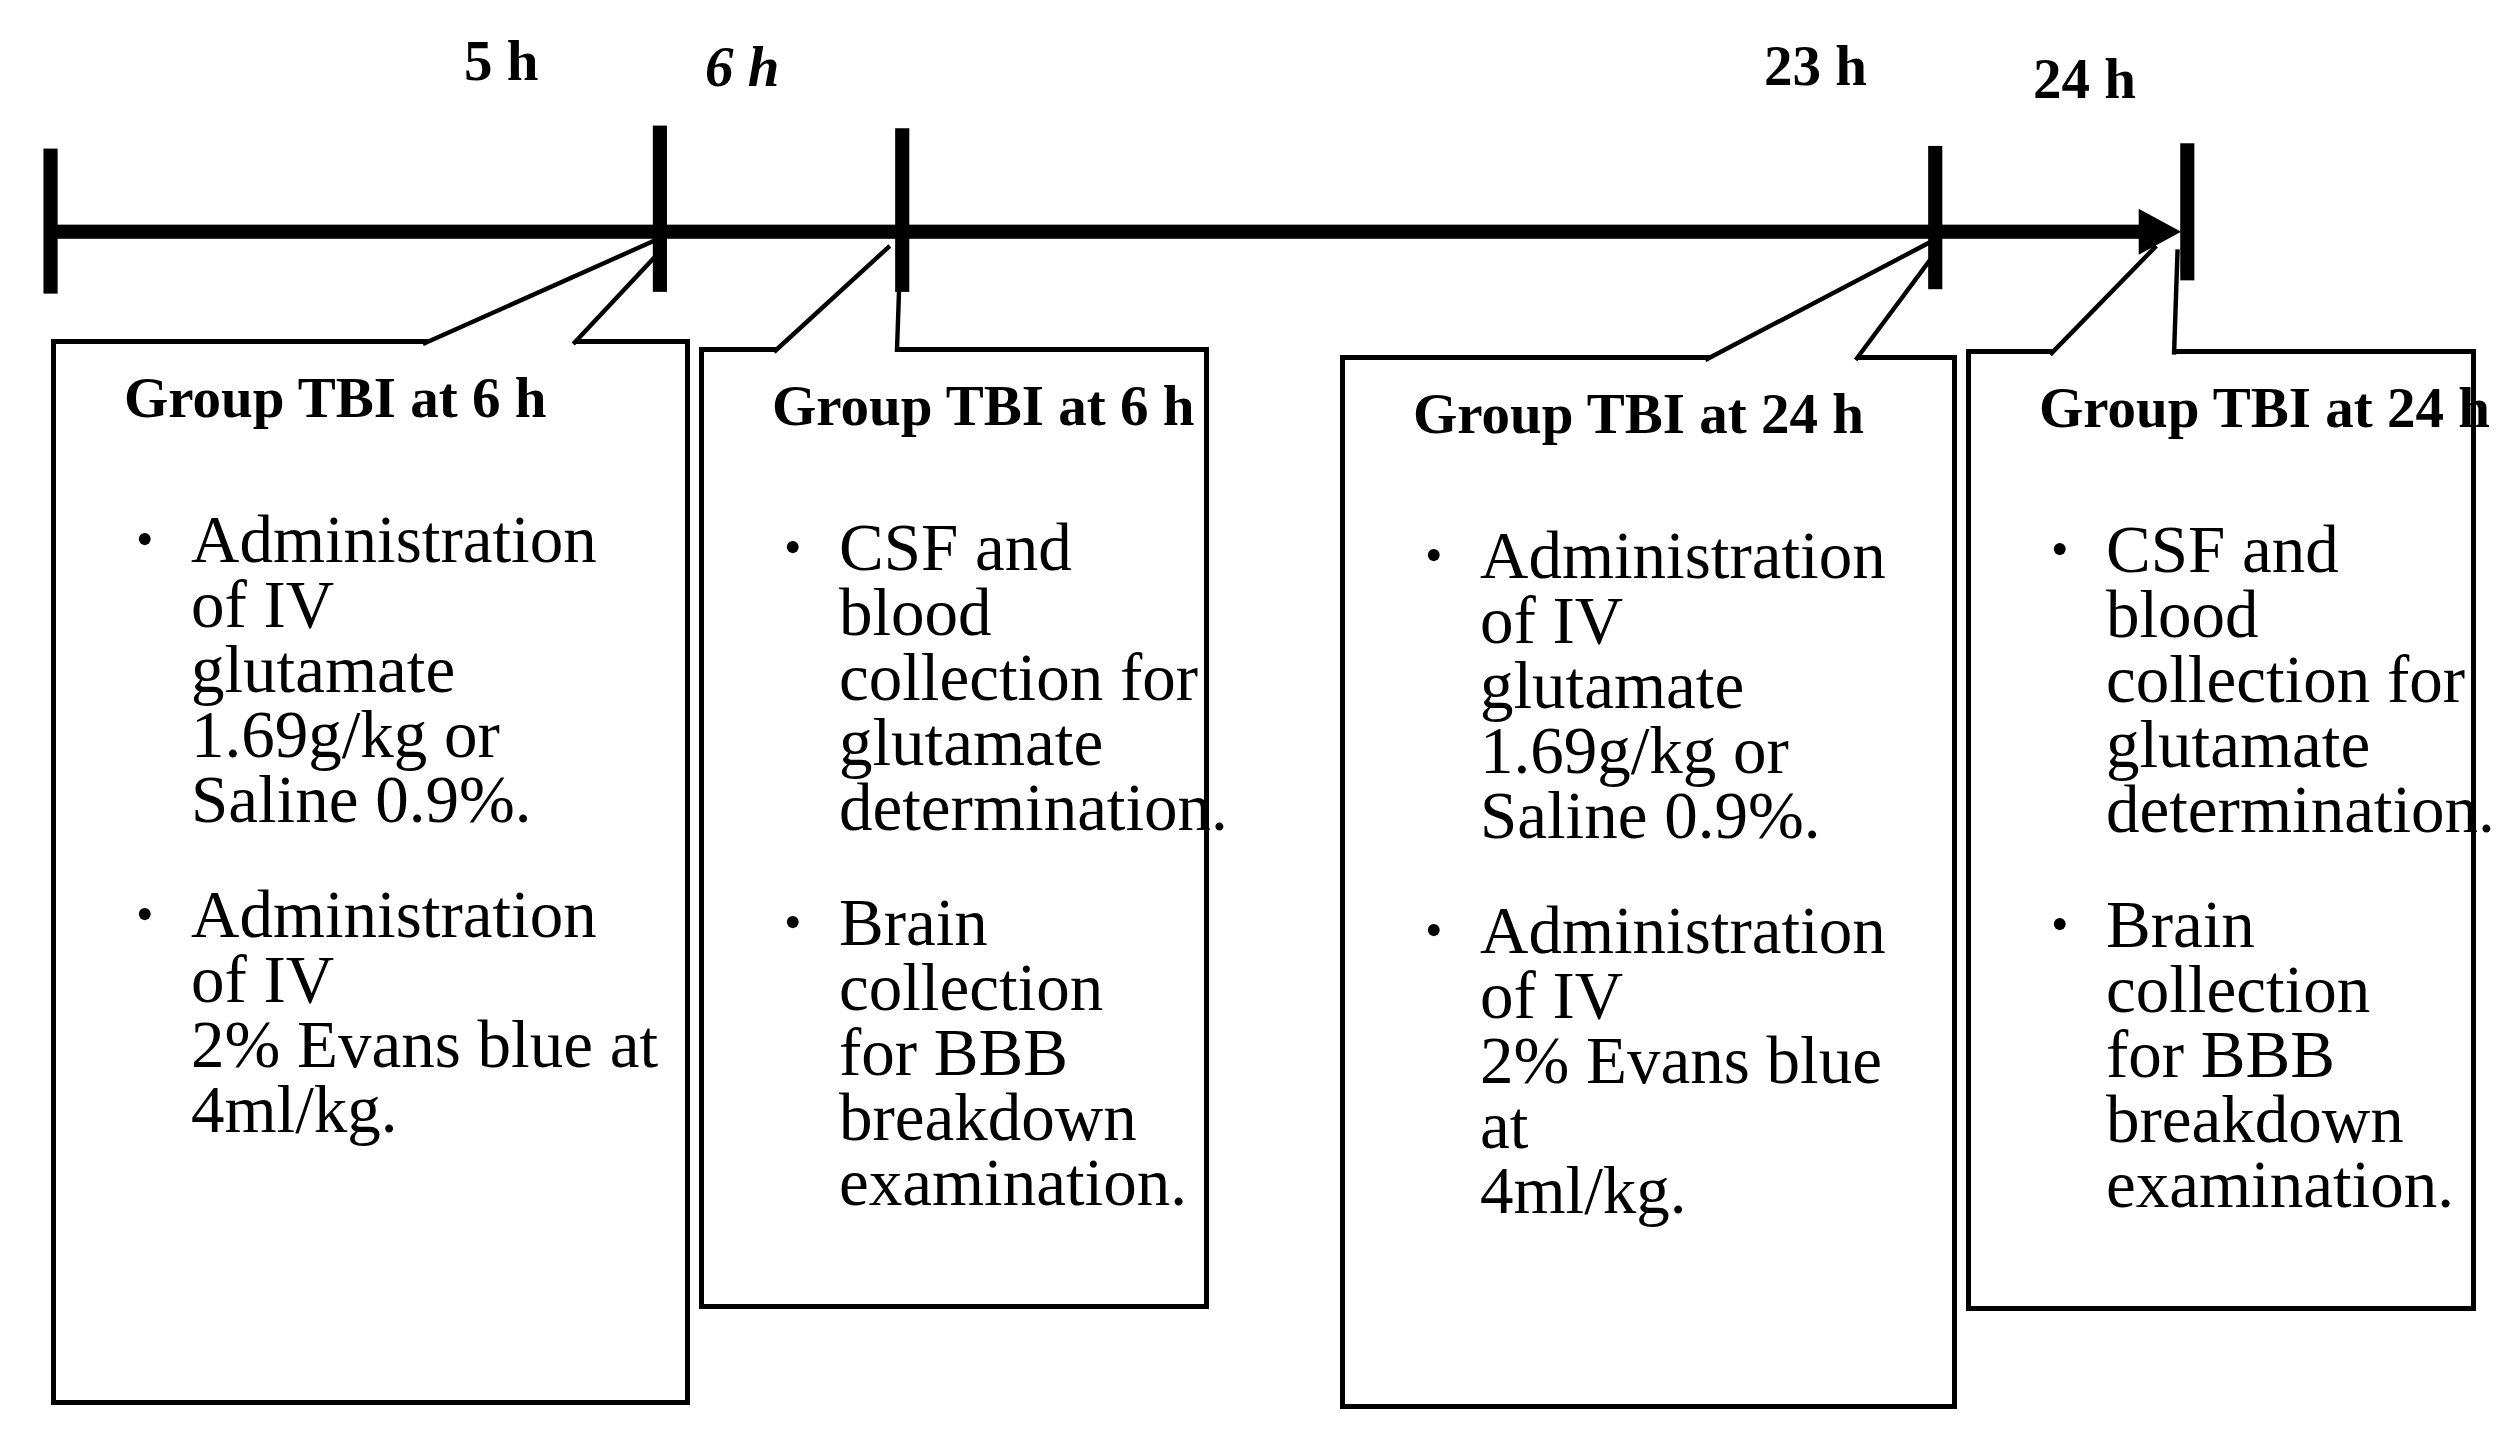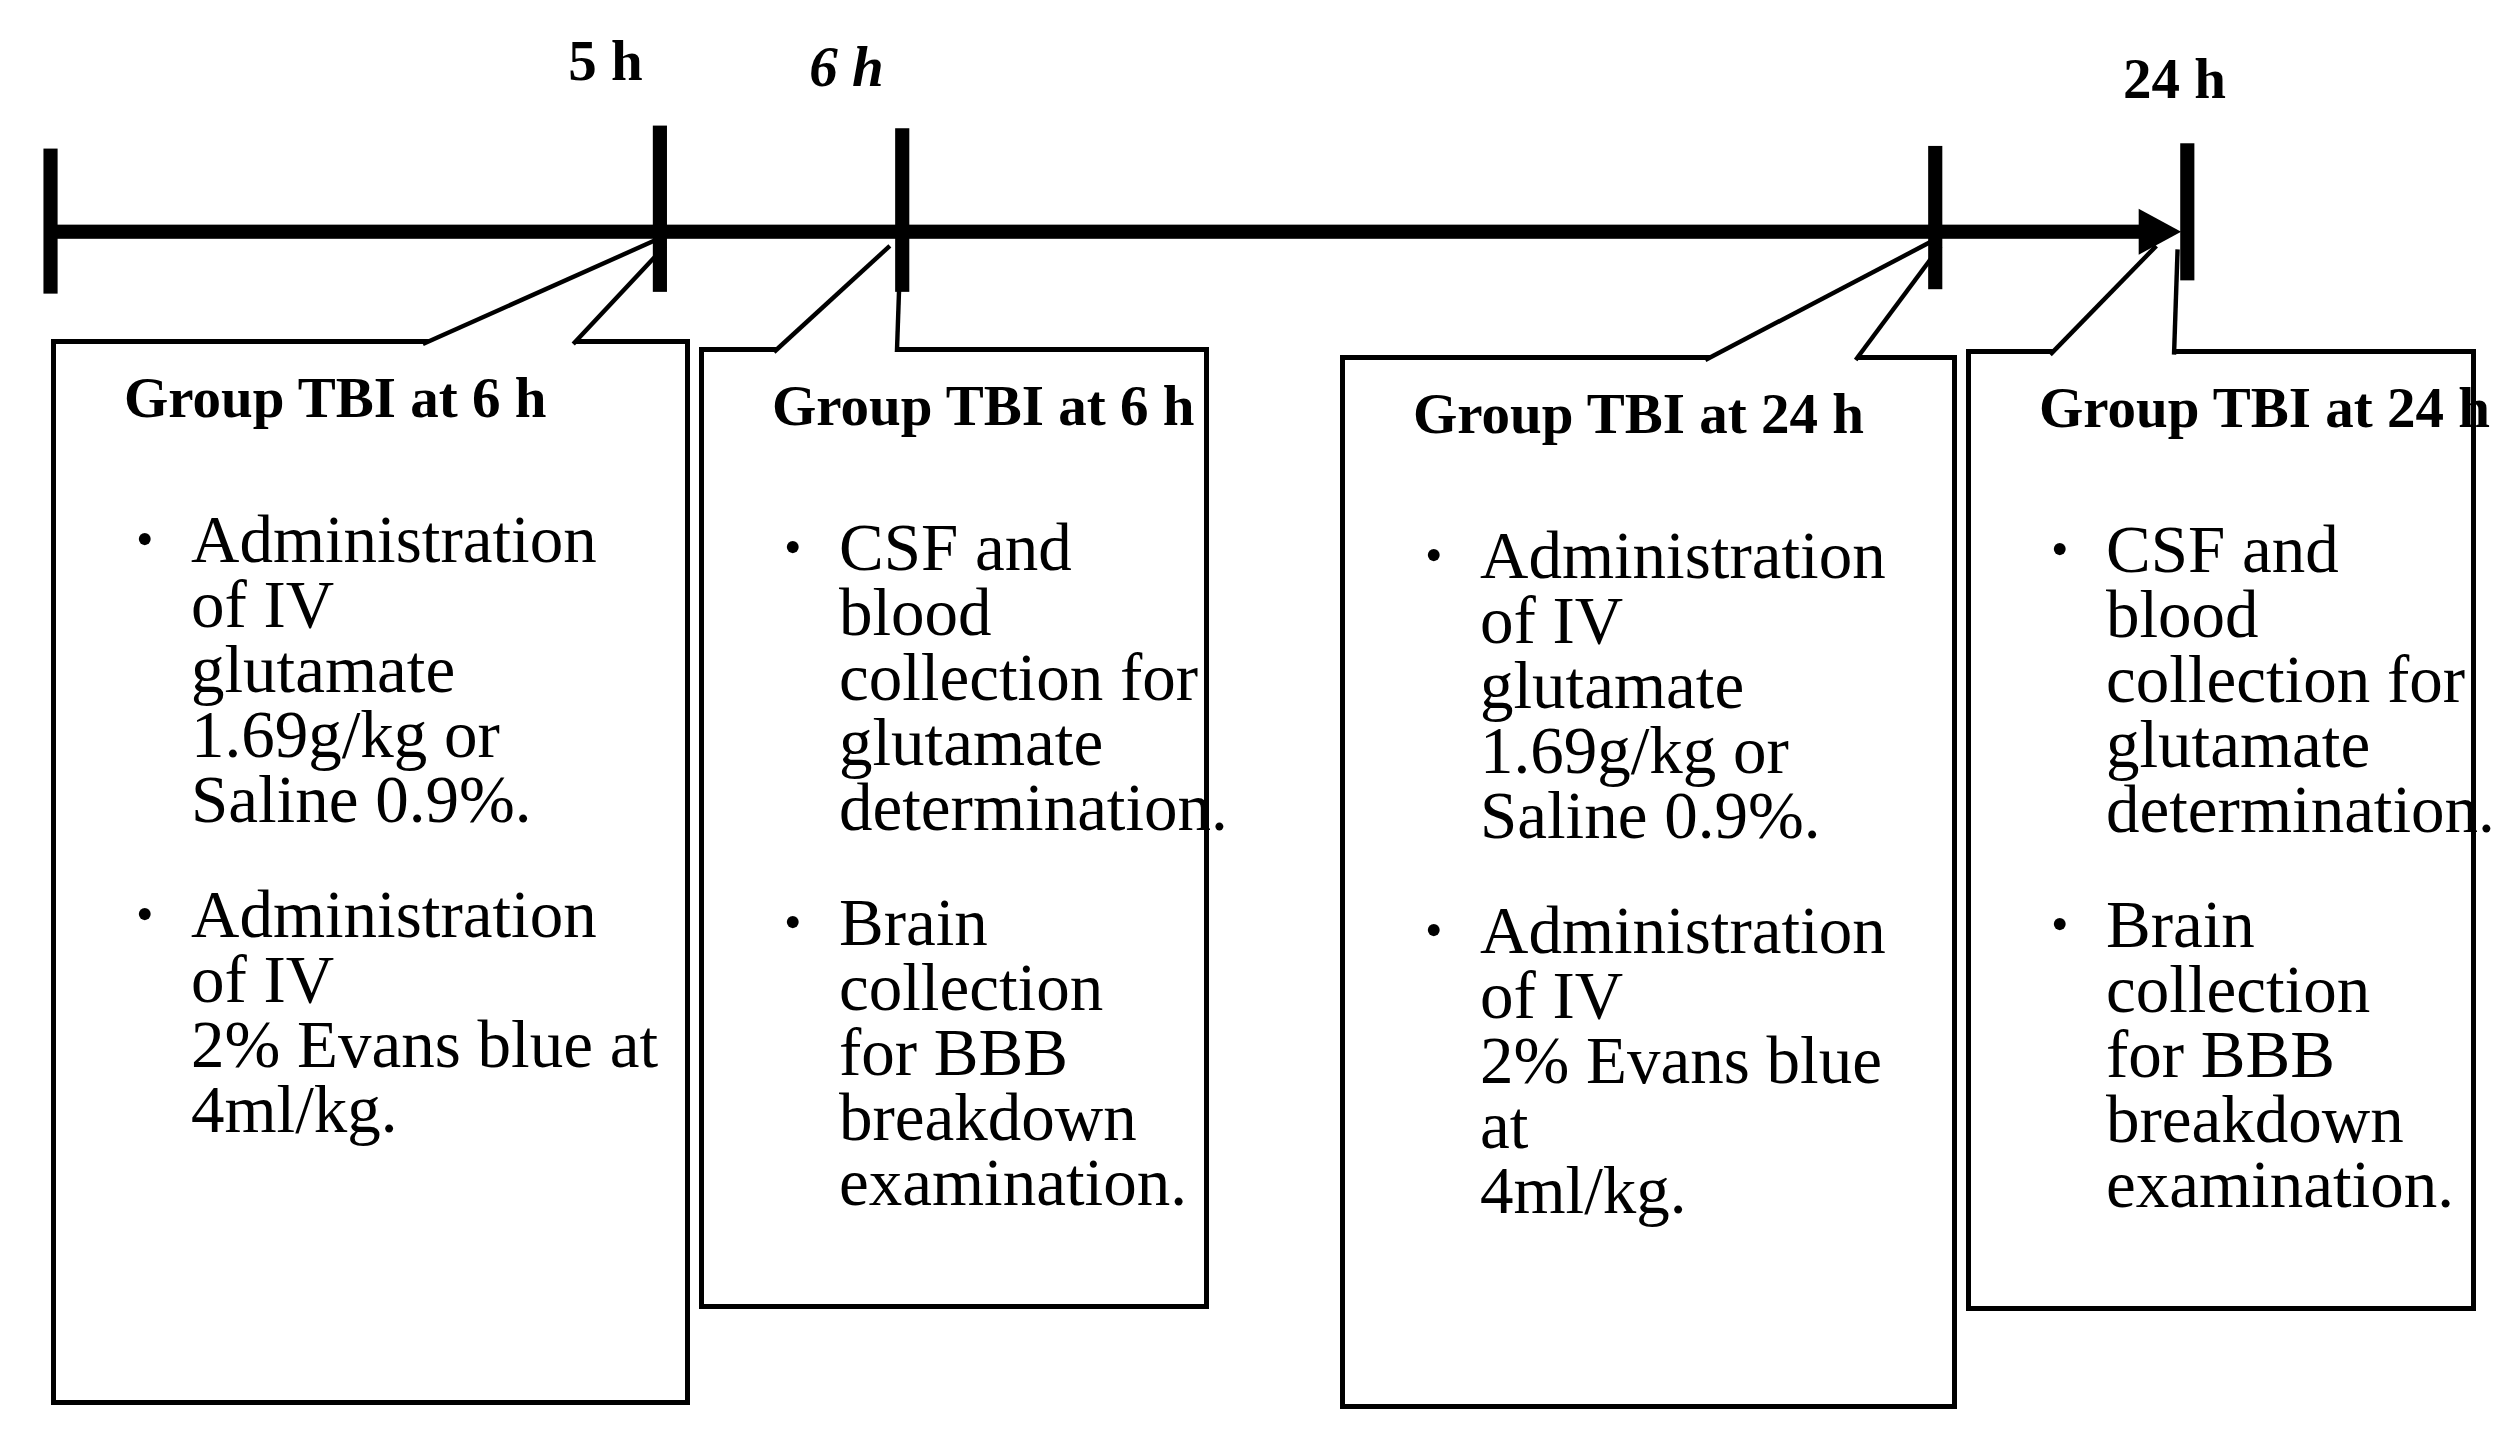--- a/index.html
+++ b/index.html
@@ -52,21 +52,21 @@
   
   #box-1 { left: 51px;   top: 339px; width: 639px; height: 1066px; }
   #box-2 { left: 699px;  top: 347px; width: 510px; height: 962px; }
   #box-3 { left: 1340px; top: 355px; width: 617px; height: 1054px; }
   #box-4 { left: 1966px; top: 349px; width: 510px; height: 962px; }
 
   
   .time-label {
     position: absolute;
     width: 283px;
-    text-align: center;
+    text-align: left;
     font-size: 57px;
     font-weight: 700;
     line-height: 62px;
     z-index: 4;
     white-space: nowrap;
   }
   #label-5h  { left: 464px;  top: 30px; }
   #label-6h  { left: 705px;  top: 36px; font-style: italic; }
   #label-23h { left: 1764px; top: 35px; }
   #label-24h { left: 2033px; top: 32px; margin-top: 16px; }
@@ -158,20 +158,21 @@
         <span class="bullet-text">Brain collection
 for BBB
 breakdown
 examination.</span>
       </div>
     </div>
   </div>
 
   <div class="time-label" id="label-5h">5 h</div>
   <div class="time-label" id="label-6h">6 h</div>
+  <div class="time-label" id="label-23h">23 h</div>
   <div class="time-label" id="label-24h">24 h</div>
 
   <svg class="timeline-svg" viewBox="0 0 2840 1644">
 
     <g>
       <polygon points="478,390 648,390 752,278 740,272" fill="#ffffff" stroke="none"></polygon>
       <line x1="478" y1="389" x2="740" y2="272" stroke="#000000" stroke-width="5"></line>
       <line x1="648" y1="389" x2="752" y2="278" stroke="#000000" stroke-width="5"></line>
     </g>
     <g>

